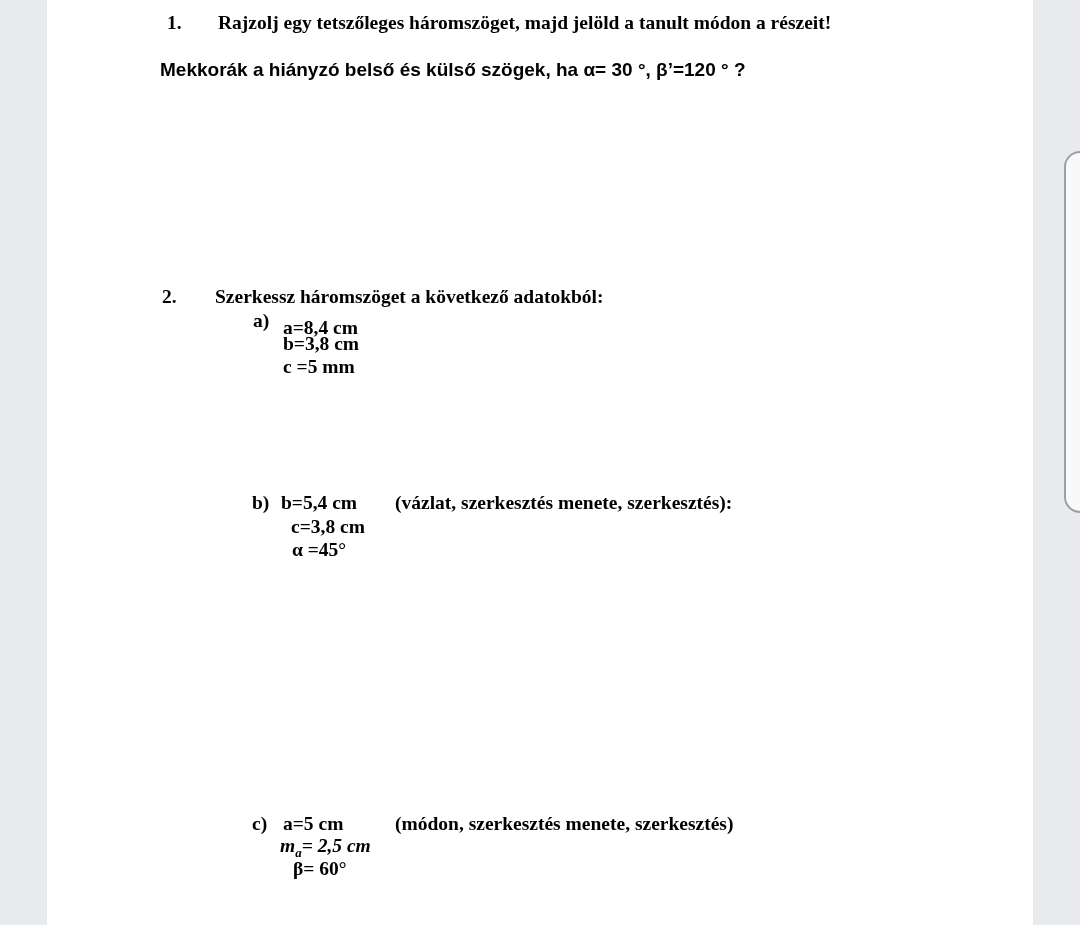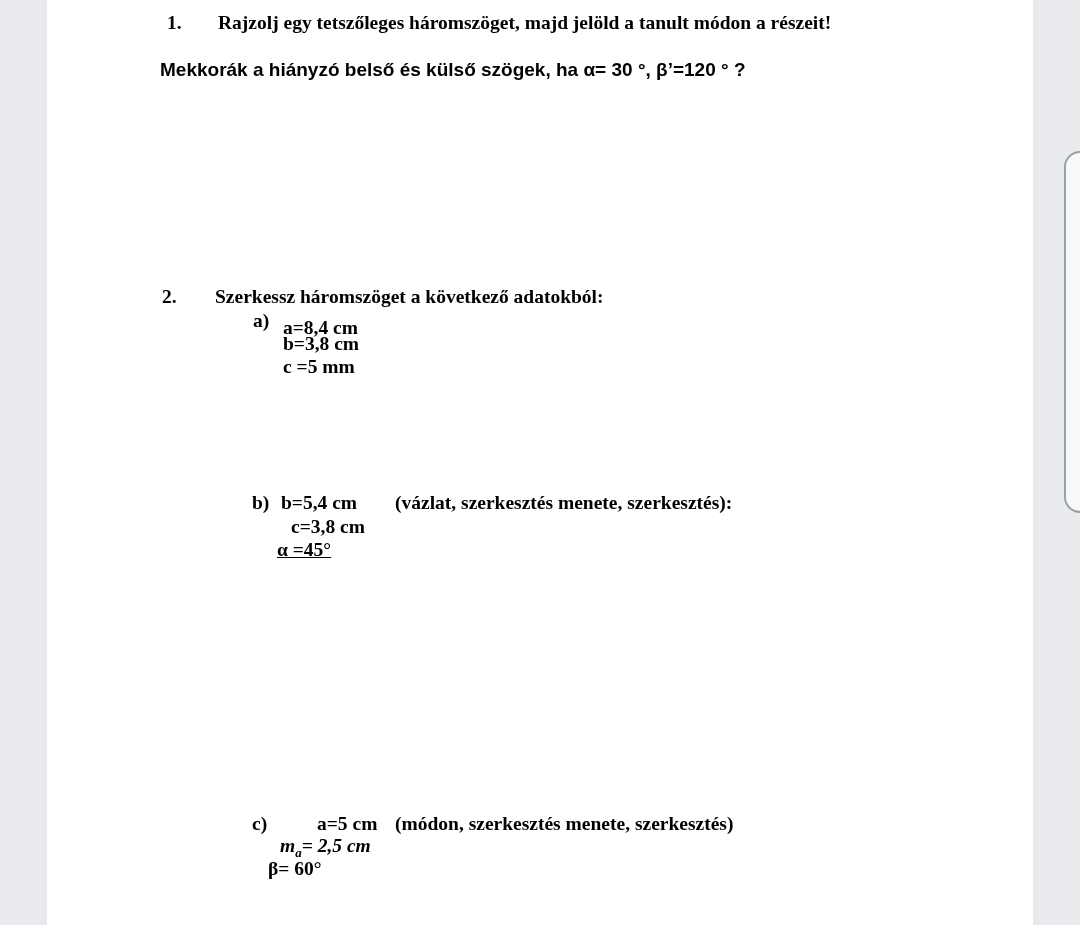--- a/index.html
+++ b/index.html
@@ -76,28 +76,28 @@
   .ia-label { left: 253px; top: 309px; }
   .ia-l1    { left: 283px; top: 316px; }
   .ia-l2    { left: 283px; top: 332px; }
   .ia-l3    { left: 283px; top: 355px; }
 
   
   .ib-label { left: 252px; top: 491px; }
   .ib-l1    { left: 281px; top: 491px; text-align: center; }
   .ib-note  { left: 395px; top: 491px; }
   .ib-l2    { left: 281px; top: 515px; margin-left: 10px; }
-  .ib-l3    { left: 277px; top: 538px; text-decoration: underline; }
+  .ib-l3    { left: 292px; top: 538px; }
 
   
   .ic-label { left: 252px; top: 812px; }
-  .ic-l1    { left: 283px; top: 812px; margin-left: 34px; }
+  .ic-l1    { left: 283px; top: 812px; }
   .ic-note  { left: 395px; top: 812px; }
   .ic-l2    { left: 280px; top: 834px; font-style: italic; }
-  .ic-l3    { left: 268px; top: 857px; }
+  .ic-l3    { left: 293px; top: 857px; }
 </style>
 </head>
 <body>
 
 <div class="screen">
 
   <div class="gutter left"></div>
 
   <div class="page"></div>
 

